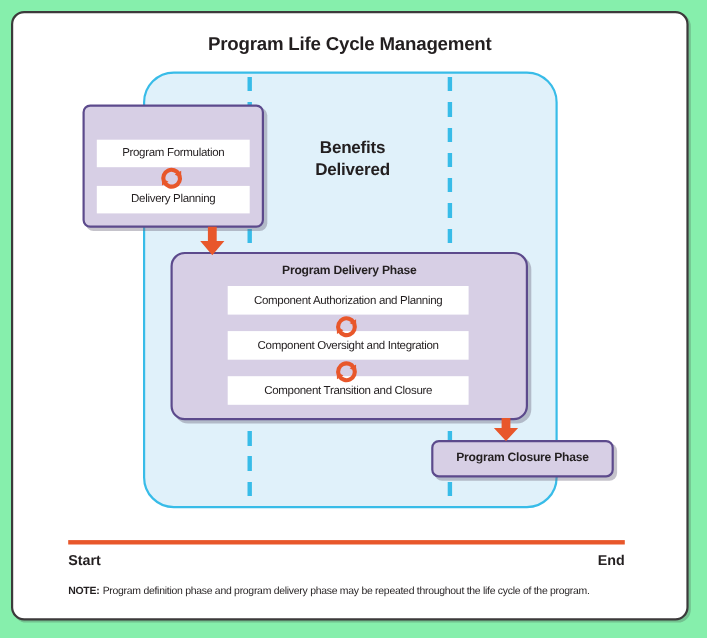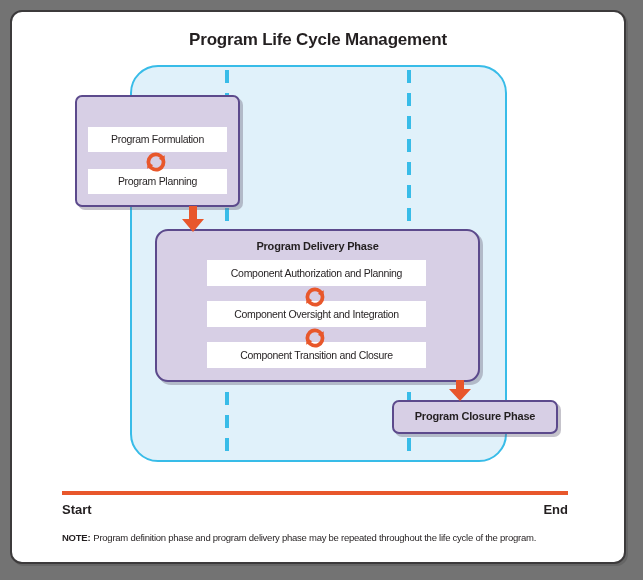--- a/index.html
+++ b/index.html
@@ -1,16 +1,16 @@
 <!DOCTYPE html>
 <html><head>
 <meta charset="utf-8">
 <style>
   html,body{margin:0;padding:0;background:#fff;}
-  .stage{position:relative;width:643px;height:580px;background:#737373;
+  .stage{position:relative;width:643px;height:580px;background:#86efac;
          font-family:"Liberation Sans",sans-serif;color:#231f20;overflow:hidden;}
   .frame{position:absolute;left:10px;top:10px;width:616px;height:554px;box-sizing:border-box;
          border:2px solid #3c3a3b;border-radius:12px;background:#fff;
          box-shadow:2px 2px 0 rgba(60,60,60,.25);}
   .title{position:absolute;left:10px;top:30px;width:616px;text-align:center;
          font-size:17px;font-weight:bold;letter-spacing:-0.2px;}
   .bluebox{position:absolute;left:130px;top:65px;width:377px;height:397px;box-sizing:border-box;
            background:#e0f1fa;border:2.5px solid #38bce8;border-radius:28px;}
   .dashline{position:absolute;top:70px;width:4px;height:388px;
             background:repeating-linear-gradient(180deg,#38bce8 0px,#38bce8 13px,rgba(0,0,0,0) 13px,rgba(0,0,0,0) 23px);}
@@ -48,32 +48,34 @@
 
 <div class="stage">
   <div class="frame"></div>
 
   <div class="title">Program Life Cycle Management</div>
 
   <div class="bluebox"></div>
   <div class="dashline dash1"></div>
   <div class="dashline dash2"></div>
 
+  <div class="benefits">Benefits
+Delivered</div>
 
   <div class="phasebox defbox">
     <div class="whitebox" style="top:30px;">Program Formulation</div>
     <svg class="cycle-icon" style="left:67px;top:53px;" viewBox="0 0 32 32">
       <g fill="none" stroke="#E8572B" stroke-width="5">
         <path d="M 6.6 19.4 A 10 10 0 0 1 24.7 11"></path>
         <path d="M 25.4 12.6 A 10 10 0 0 1 7.3 21"></path>
       </g>
       <polygon fill="#E8572B" points="27.7,16.2 19.8,11.6 27.6,7.1"></polygon>
       <polygon fill="#E8572B" points="4.3,15.8 12.2,20.4 4.4,24.9"></polygon>
     </svg>
-    <div class="whitebox" style="top:72px;">Program Planning</div>
+    <div class="whitebox" style="top:72px;">Delivery Planning</div>
   </div>
 
   <svg class="down-arrow" style="left:181px;top:206px;width:24px;height:26px;" viewBox="0 0 24 26">
     <polygon fill="#E8572B" points="8,0 16,0 16,13 23,13 12,26 1,13 8,13"></polygon>
   </svg>
 
   <div class="phasebox delbox">
     <div class="phase-title" style="top:9px;">Program Delivery Phase</div>
     <div class="whitebox" style="top:29px;">Component Authorization and Planning</div>
     <svg class="cycle-icon" style="left:146px;top:54px;" viewBox="0 0 32 32">

